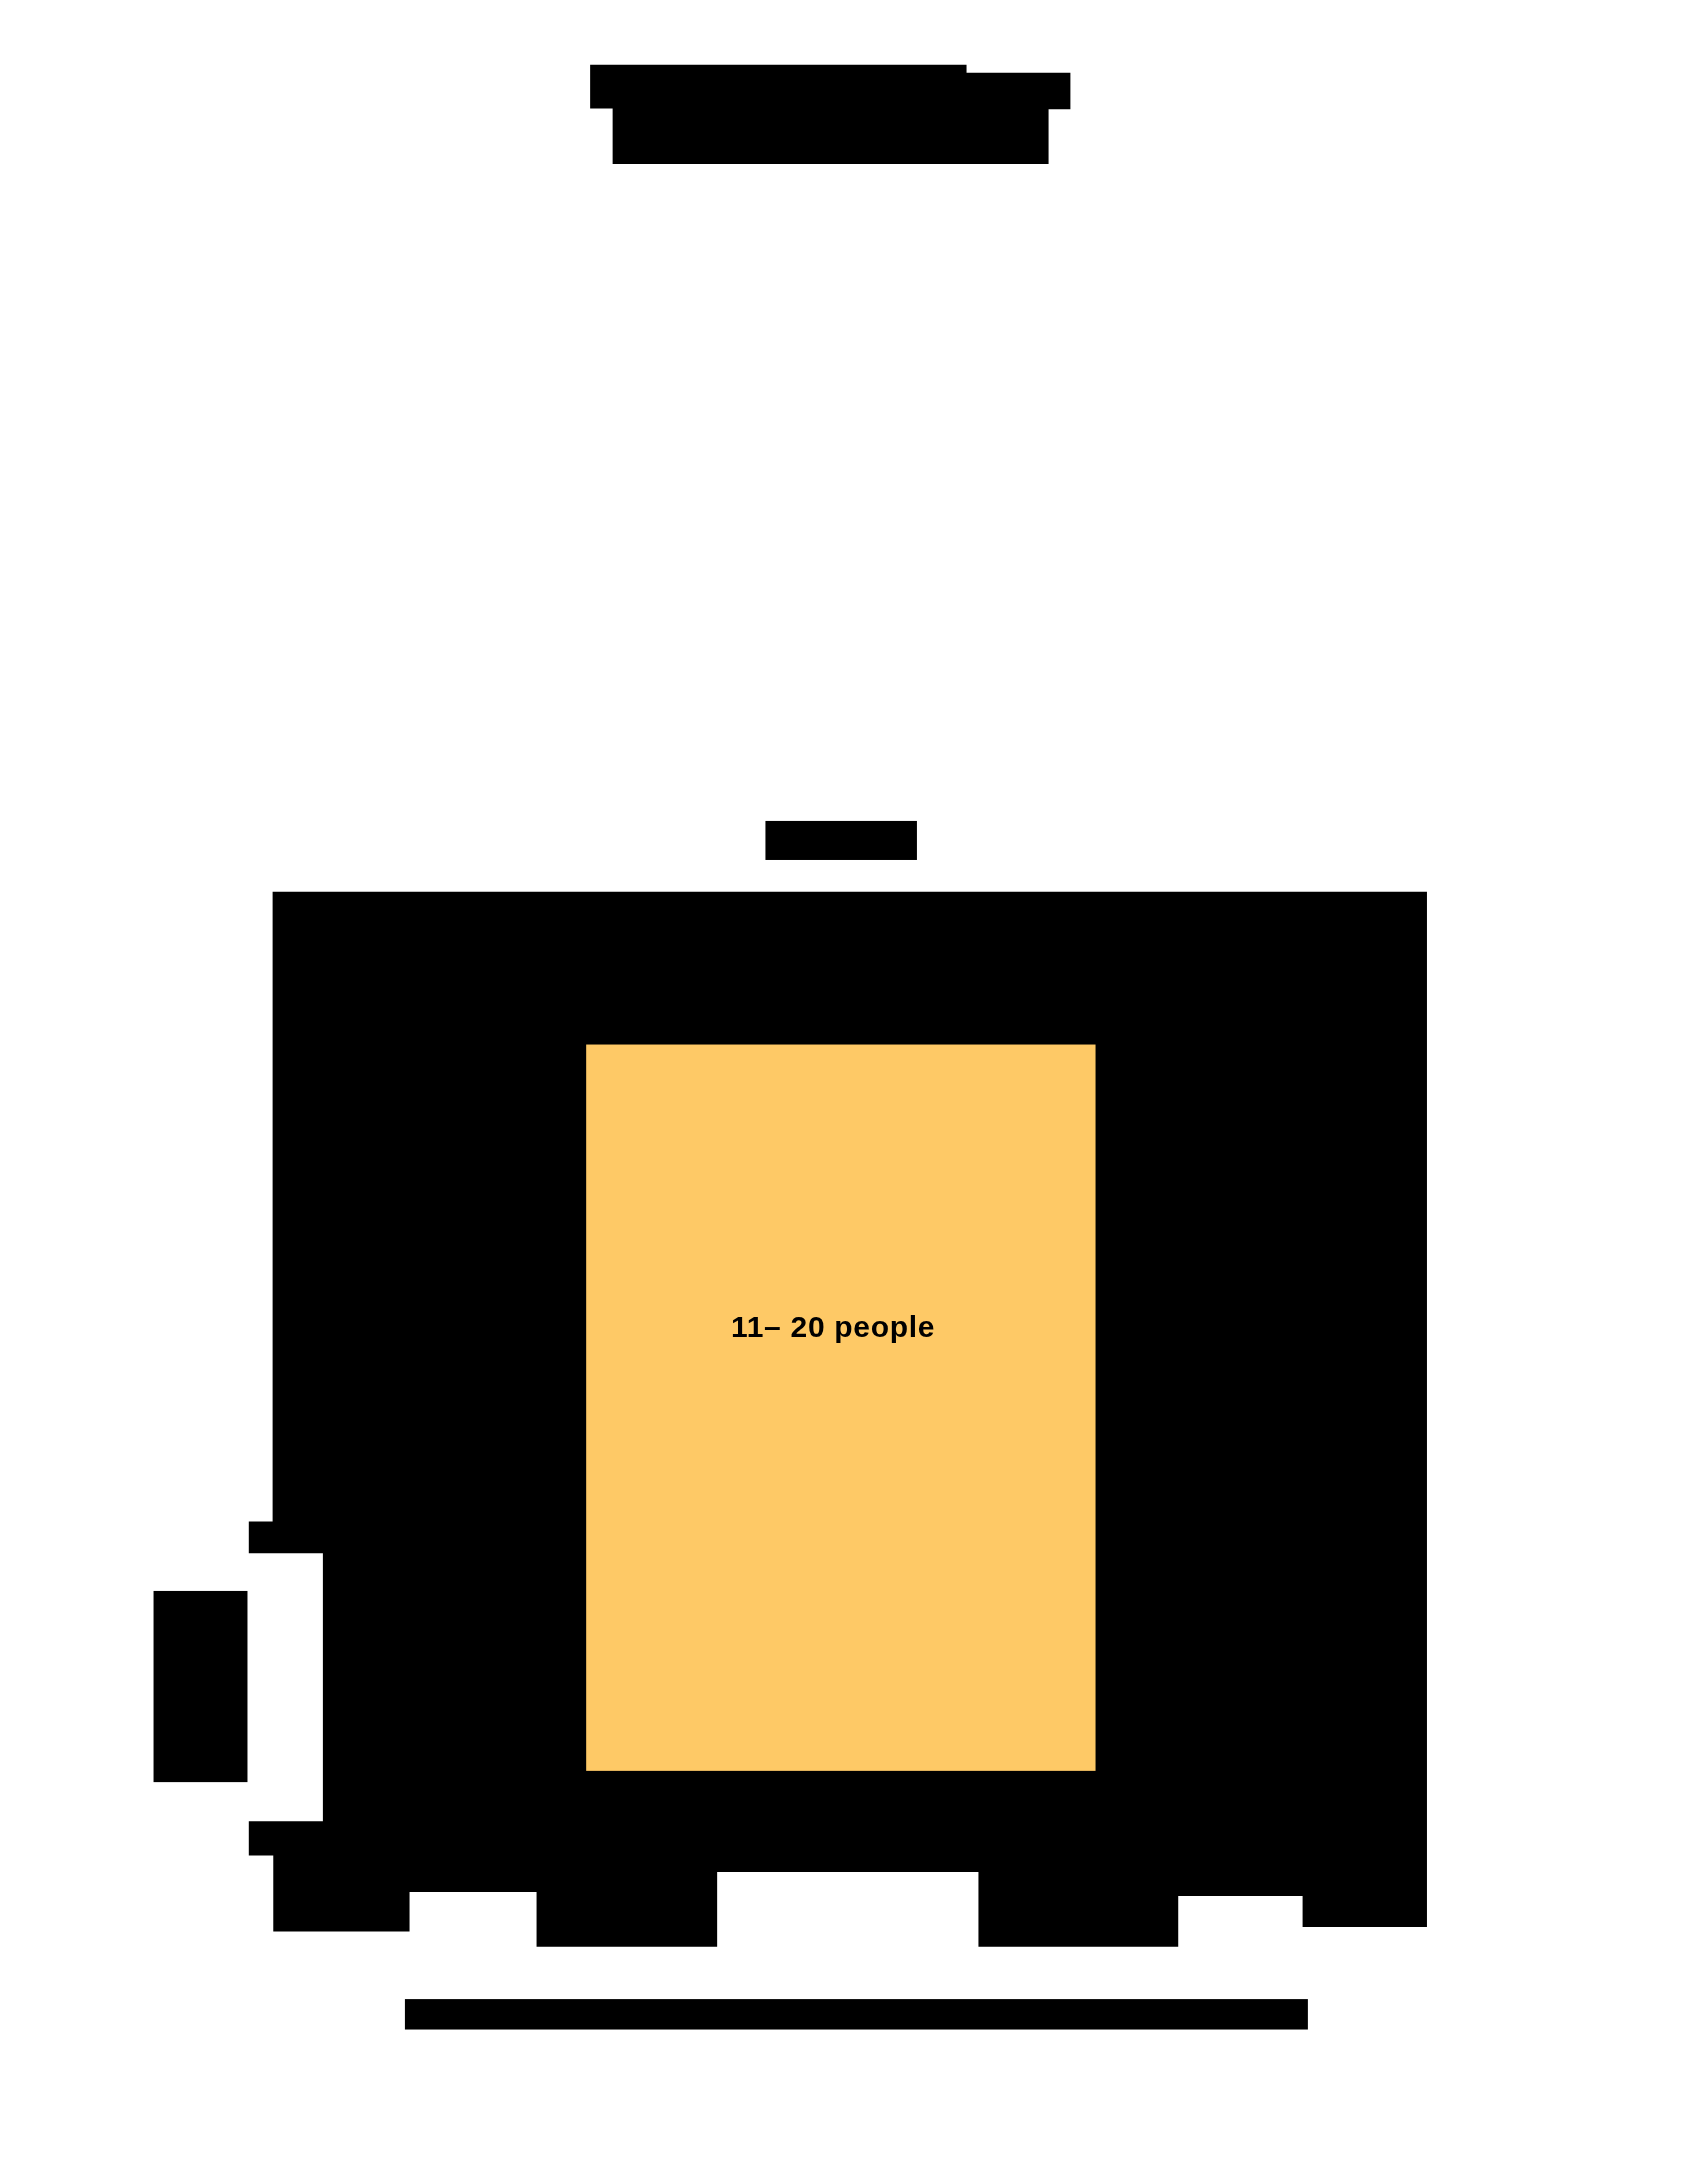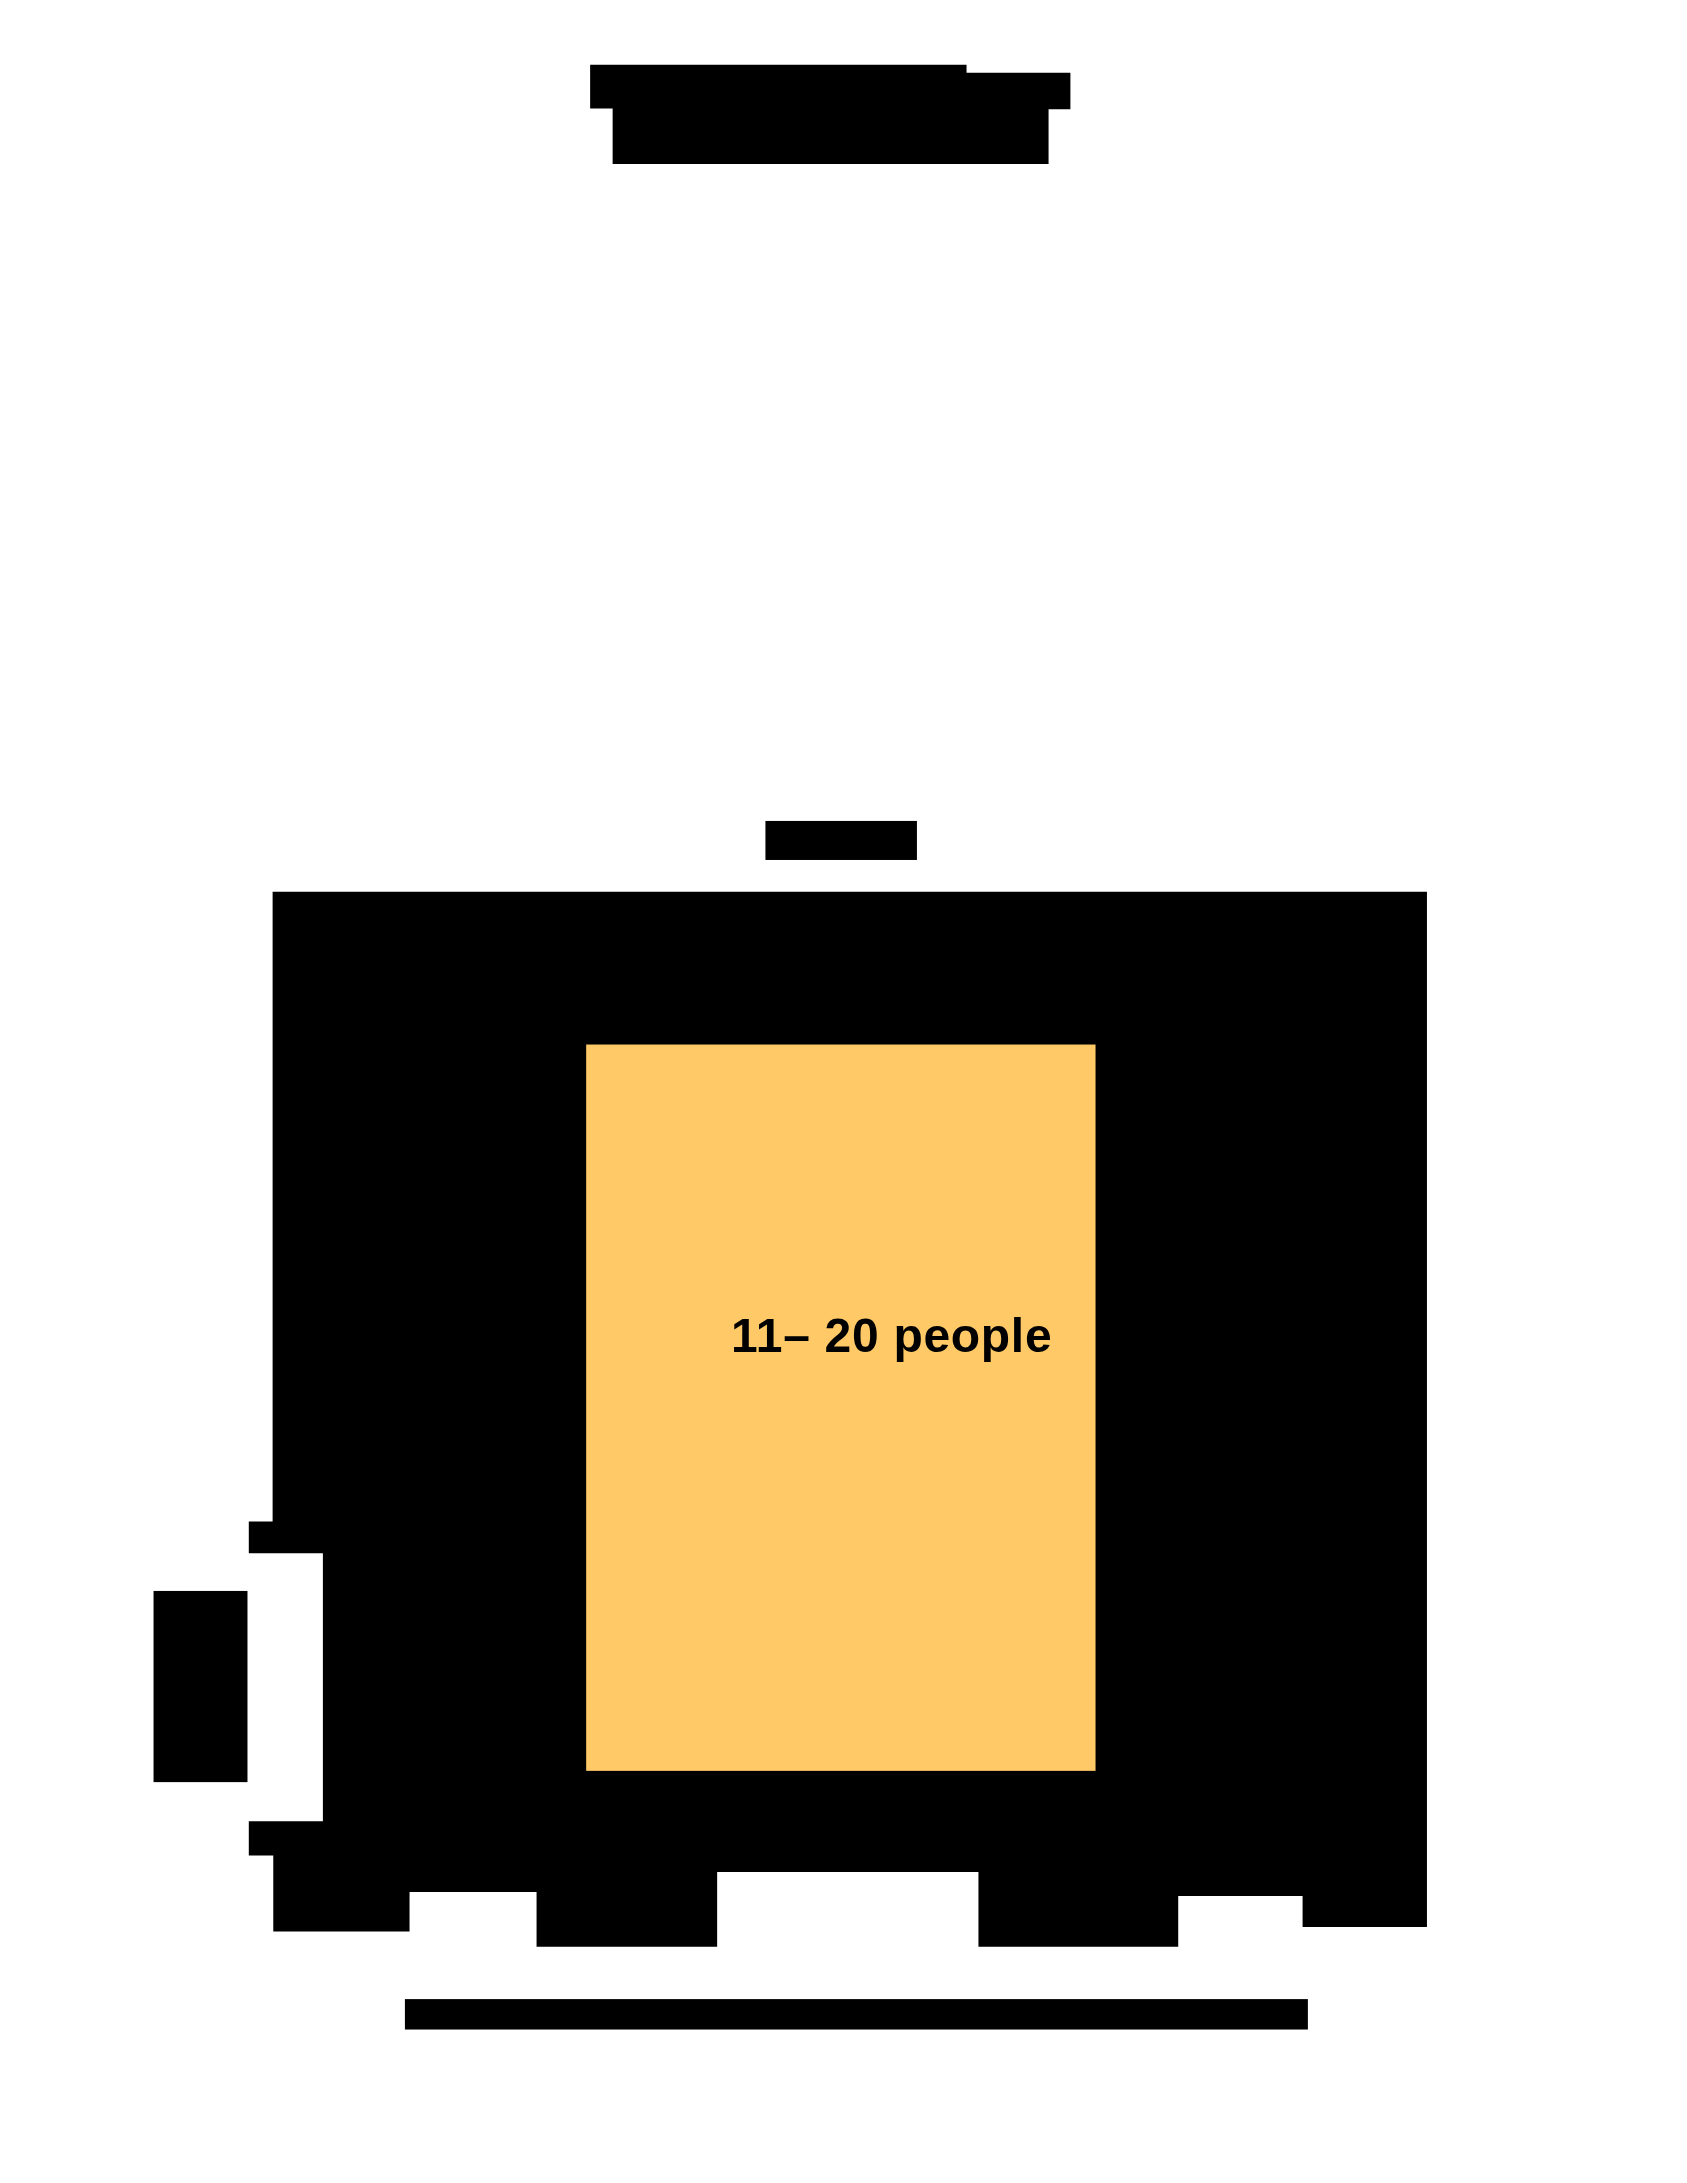--- a/index.html
+++ b/index.html
@@ -19,21 +19,21 @@
     left: 0;
     top: 0;
     width: 1687px;
     height: 2183px;
     display: block;
   }
   .inner-label {
     position: absolute;
     left: 731px;
     top: 1312px;
-    font-size: 48px;
+    font-size: 30px;
     font-weight: 700;
     letter-spacing: 0.7px;
     color: #000000;
     white-space: nowrap;
     line-height: 1;
   }
 </style>
 </head>
 <body>
 

